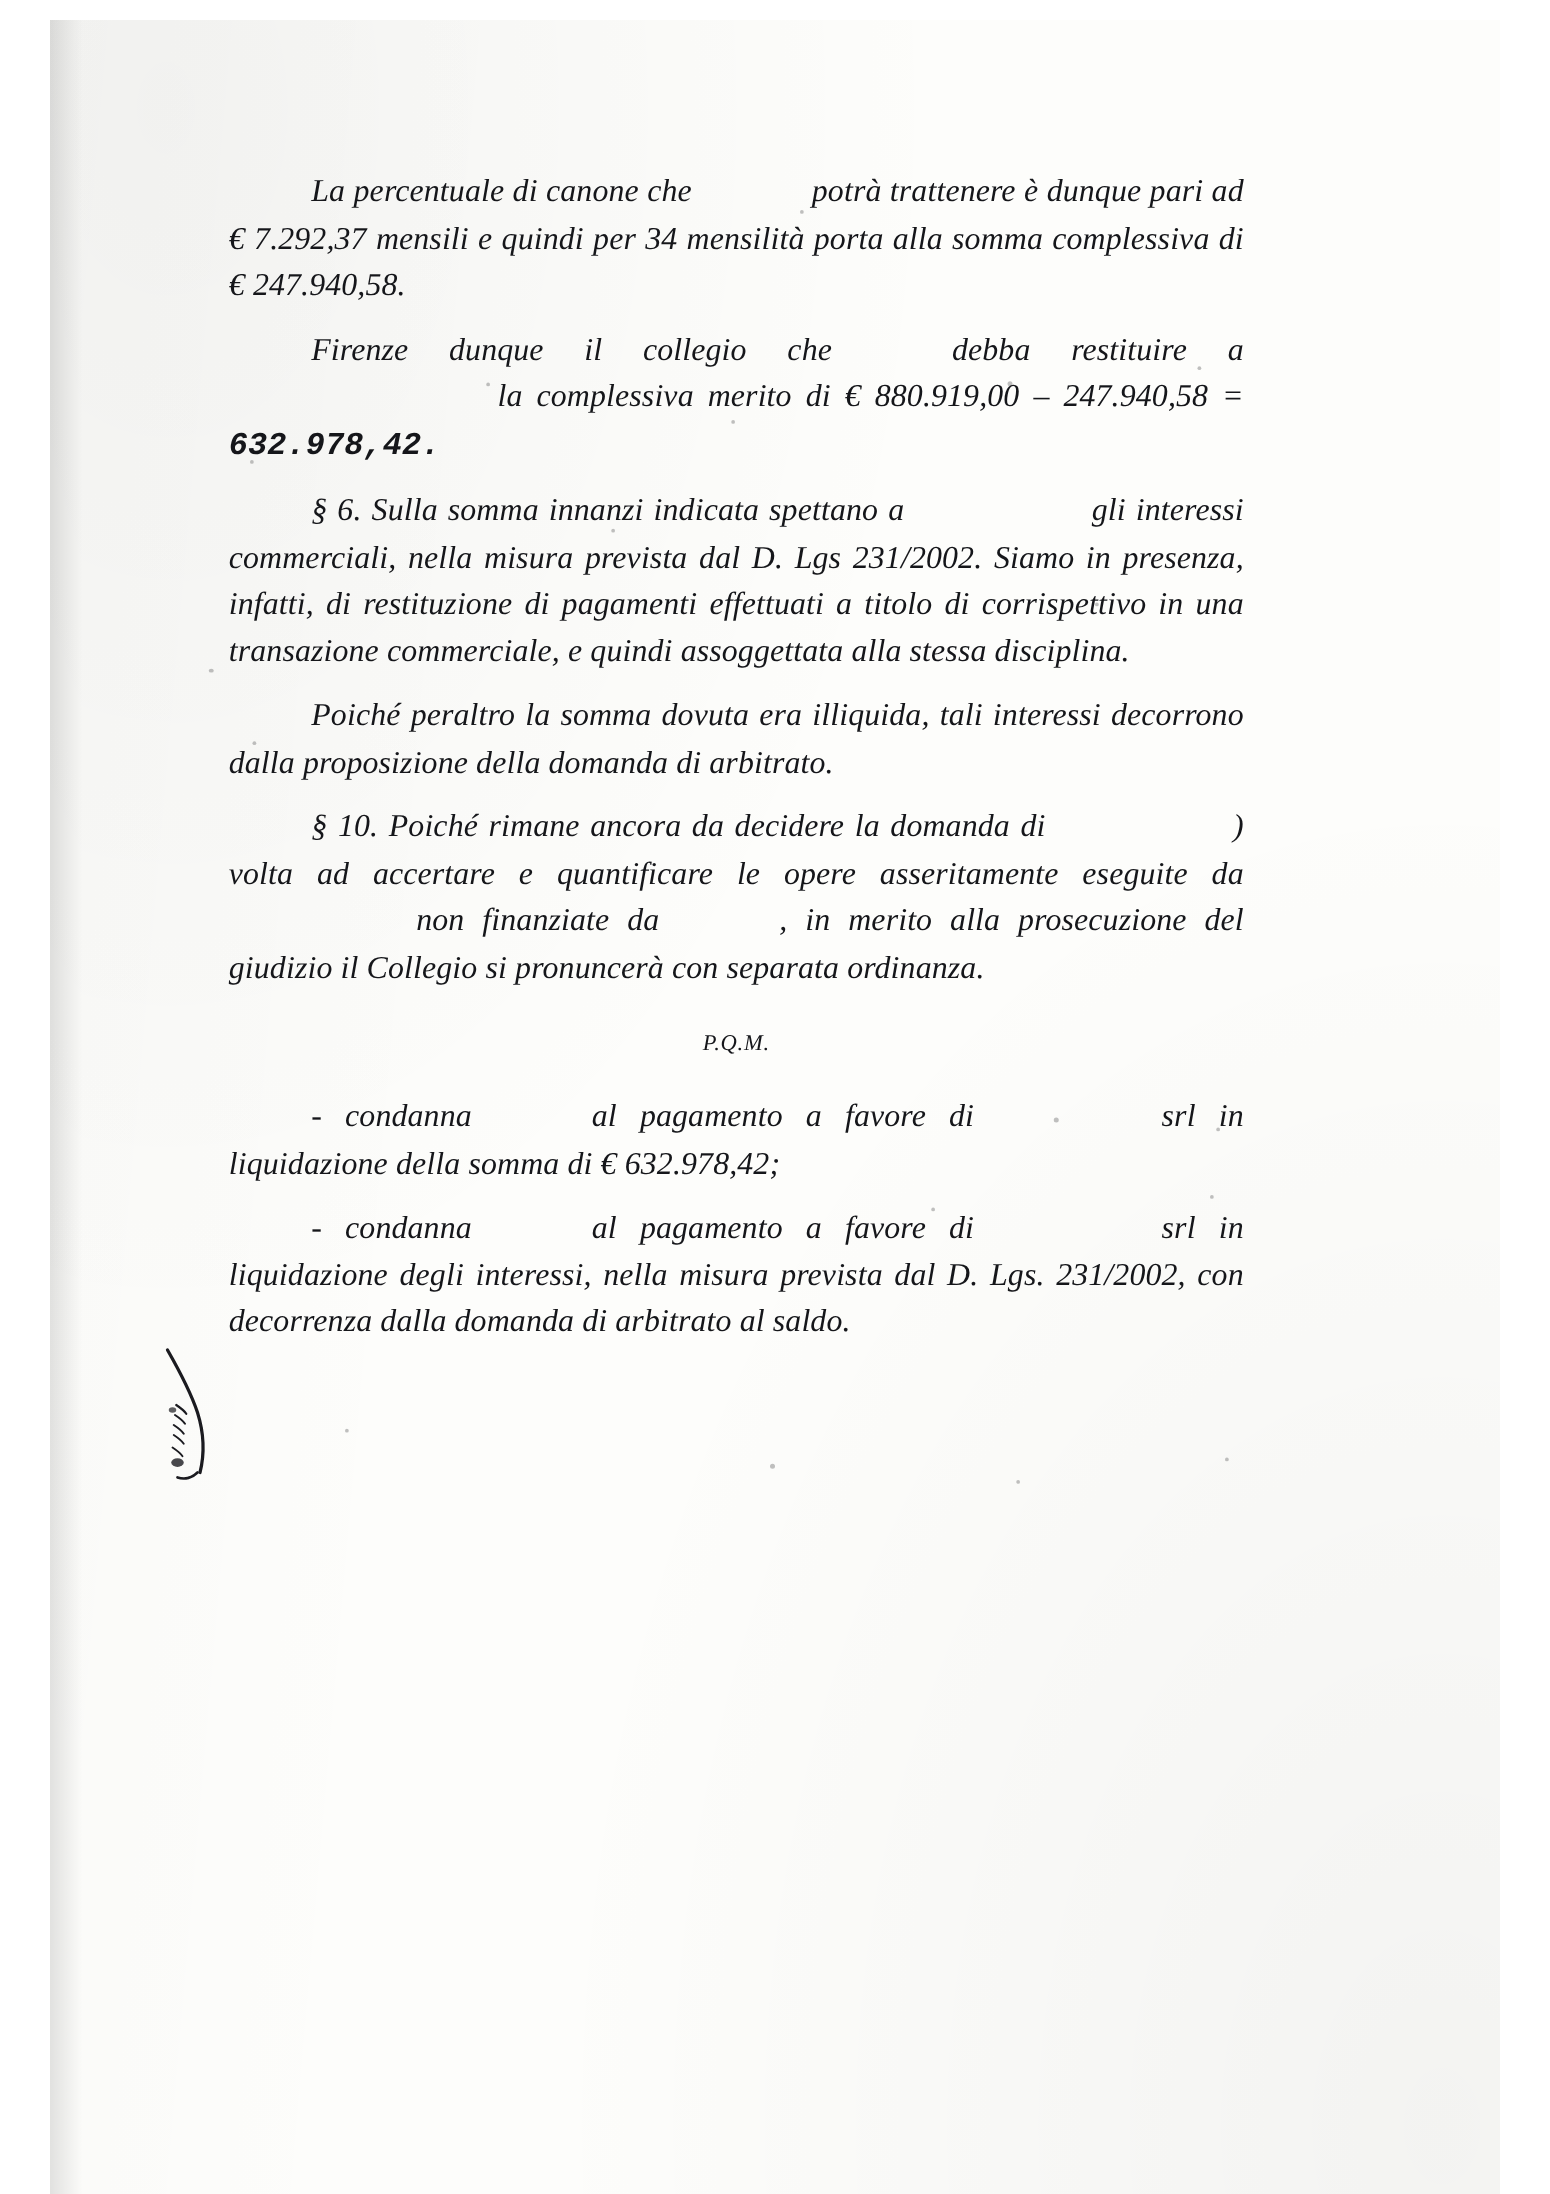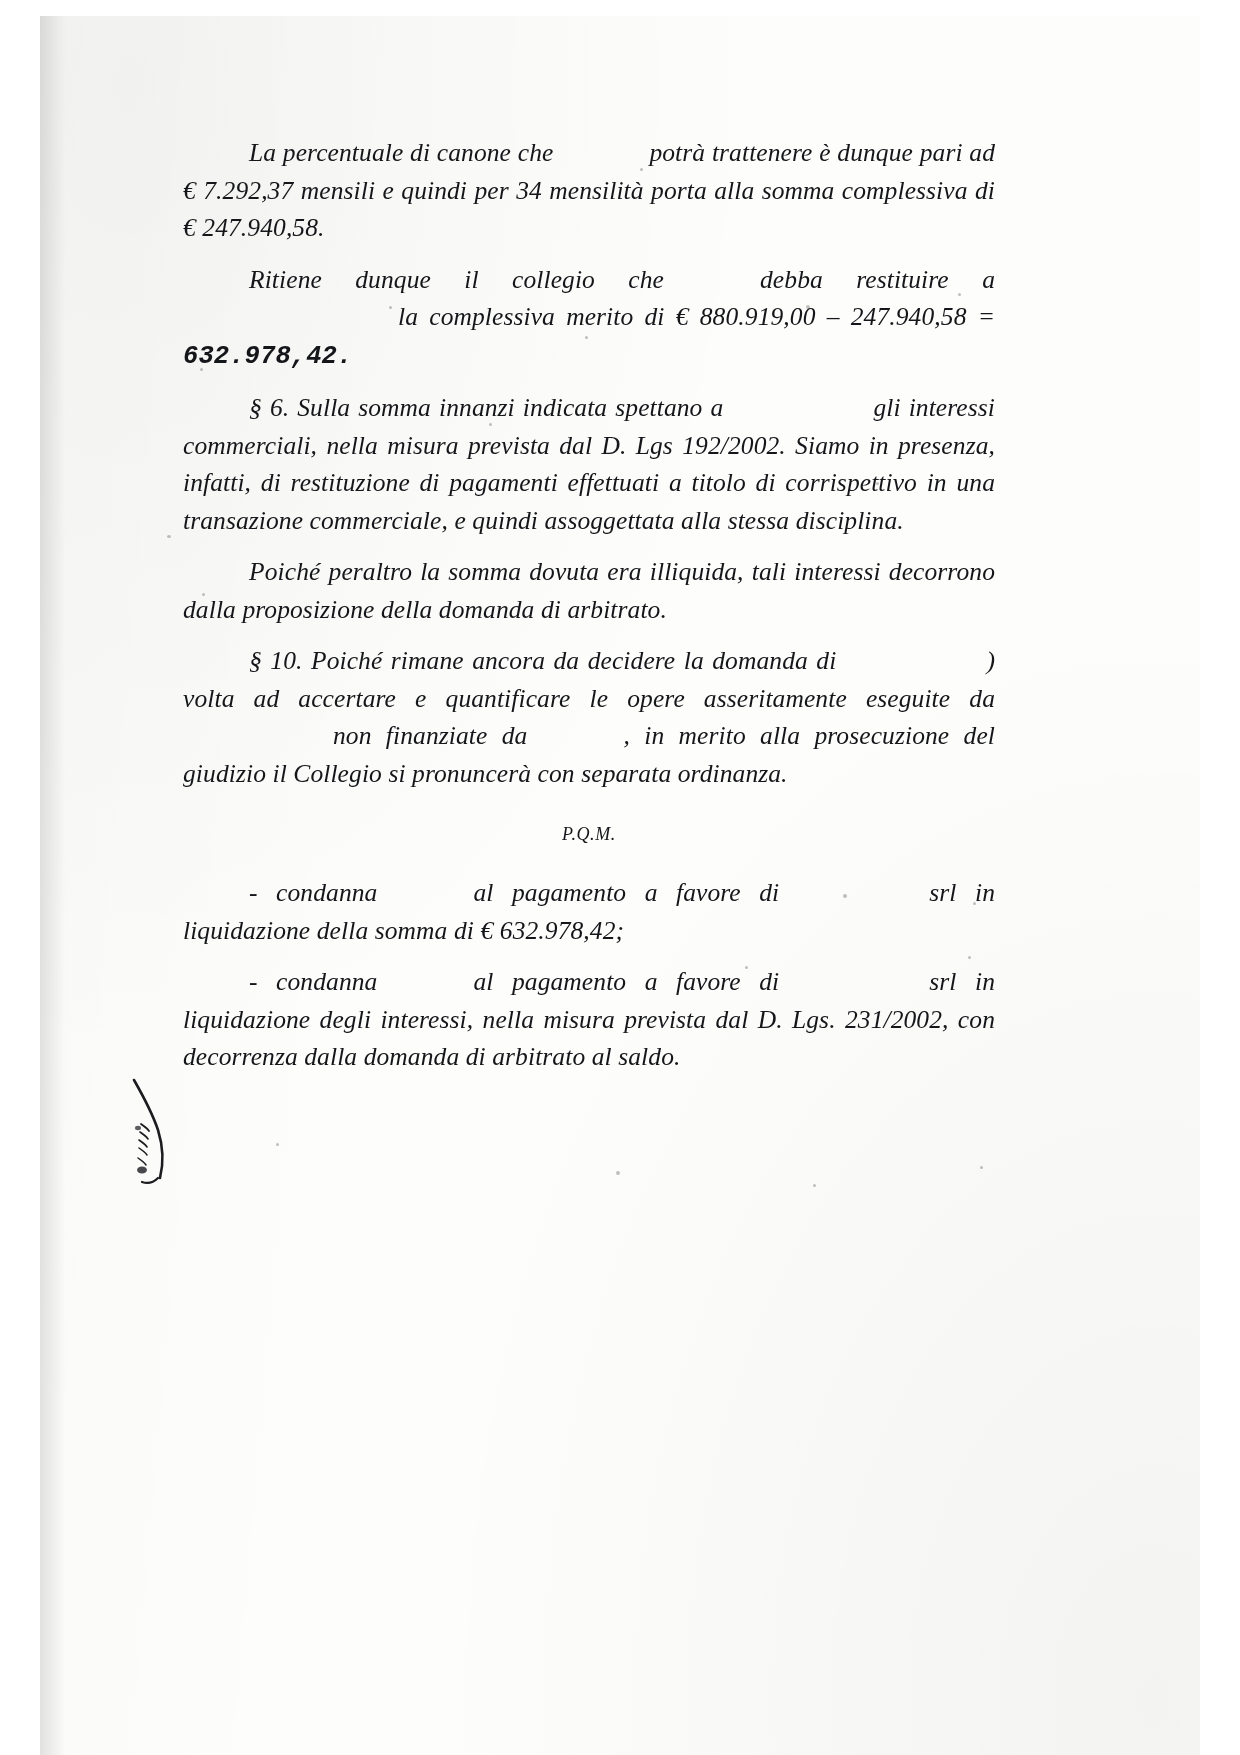--- a/index.html
+++ b/index.html
@@ -127,25 +127,25 @@
   <div class="speck" style="left:773px; top:1168px; width:3px; height:3px;"></div>
   <div class="speck" style="left:940px; top:1150px; width:3px; height:3px;"></div>
 
   <div class="content">
 
     <p class="para">
       <span class="ind"></span><span>La percentuale di canone che</span><span class="gap-md"></span><span>potrà trattenere è dunque pari ad € 7.292,37 mensili e quindi per 34 mensilità porta alla somma complessiva di € 247.940,58.</span>
     </p>
 
     <p class="para">
-      <span class="ind"></span><span>Ritiene dunque il collegio che</span><span class="gap-md"></span><span>debba restituire a</span><span class="gap-xl"></span><span>la complessiva merito di € 880.919,00 – 247.940,58 = </span><span class="bold">632.978,42.</span>
+      <span class="ind"></span><span>Firenze dunque il collegio che</span><span class="gap-md"></span><span>debba restituire a</span><span class="gap-xl"></span><span>la complessiva merito di € 880.919,00 – 247.940,58 = </span><span class="bold">632.978,42.</span>
     </p>
 
     <p class="para">
-      <span class="ind"></span><span>§ 6. Sulla somma innanzi indicata spettano a</span><span class="gap-lg"></span><span>gli interessi commerciali, nella misura prevista dal D. Lgs 192/2002. Siamo in presenza, infatti, di restituzione di pagamenti effettuati a titolo di corrispettivo in una transazione commerciale, e quindi assoggettata alla stessa disciplina.</span>
+      <span class="ind"></span><span>§ 6. Sulla somma innanzi indicata spettano a</span><span class="gap-lg"></span><span>gli interessi commerciali, nella misura prevista dal D. Lgs 231/2002. Siamo in presenza, infatti, di restituzione di pagamenti effettuati a titolo di corrispettivo in una transazione commerciale, e quindi assoggettata alla stessa disciplina.</span>
     </p>
 
     <p class="para">
       <span class="ind"></span><span>Poiché peraltro la somma dovuta era illiquida, tali interessi decorrono dalla proposizione della domanda di arbitrato.</span>
     </p>
 
     <p class="para">
       <span class="ind"></span><span>§ 10. Poiché rimane ancora da decidere la domanda di</span><span class="gap-lg"></span><span>) volta ad accertare e quantificare le opere asseritamente eseguite da</span><span class="gap-lg"></span><span>non finanziate da</span><span class="gap-md"></span><span>, in merito alla prosecuzione del giudizio il Collegio si pronuncerà con separata ordinanza.</span>
     </p>
 

